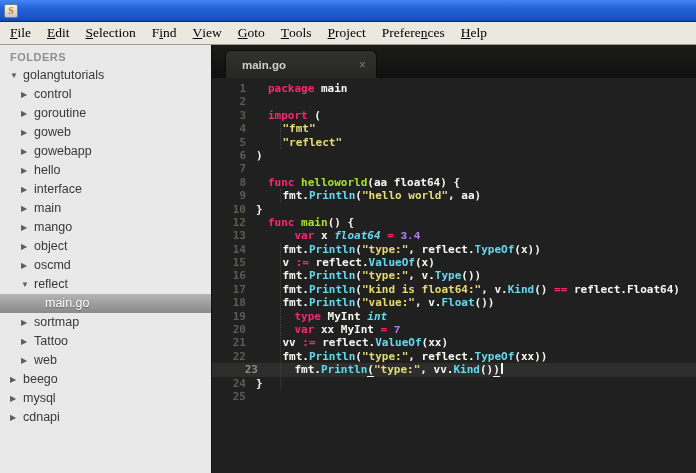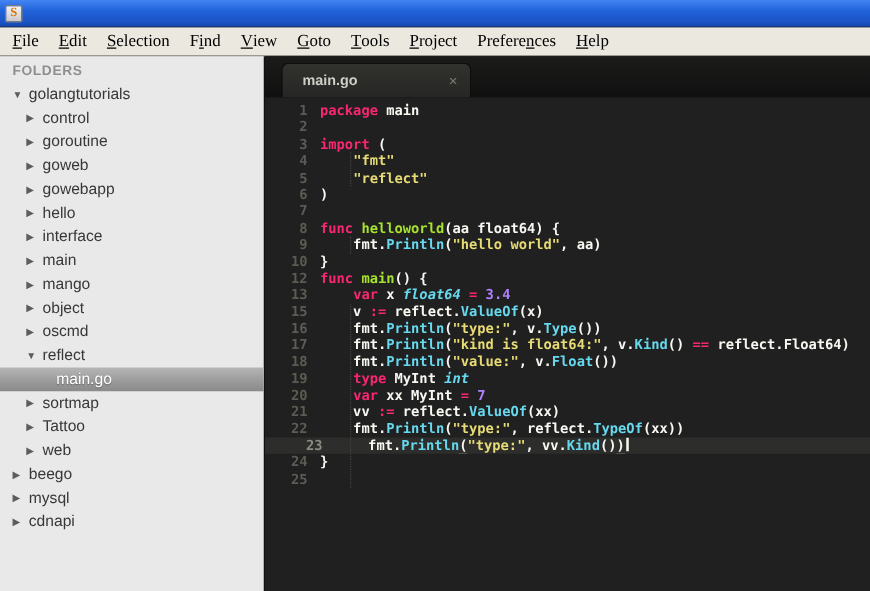--- a/index.html
+++ b/index.html
@@ -74,27 +74,27 @@
     padding-top:4px; overflow:hidden;
   }
   .code-row { display:flex; height:13.4px; line-height:13.4px; white-space:pre; position:relative; }
   .code-row.active { background:#2d2d2b;padding-left:12px; }
   .ln {
     width:36px; flex:0 0 auto; text-align:right; padding-right:2px;
     color:#5c5c54; margin-right:8px; user-select:none;
   }
   .code-row.active .ln { color:#8b8b82; }
   .lc { flex:1; overflow:hidden; }
-  .kw  { color:var(--c-kw);  }
+  .kw  { color:var(--c-kw);margin-left:12px;  }
   .op  { color:var(--c-op);  }
   .fn  { color:var(--c-fn);  }
   .ty  { color:var(--c-ty); font-style:italic;text-align:center; }
   .mt  { color:var(--c-mt);  }
   .st  { color:var(--c-st);  }
-  .nu  { color:var(--c-nu);  }
+  .nu  { color:var(--c-nu);font-family:Liberation Mono, monospace;  }
   .pl  { color:var(--c-pl);  }
   .plu { color:var(--c-pl); border-bottom:1px solid var(--c-pl); }
   .caret {
     display:inline-block; width:2px; height:11px; margin-left:1px;
     background:var(--c-caret,#f8f8f0); vertical-align:-1px;
   }
   .guide { position:absolute; width:0; border-left:1px dotted #41413c; }
 </style>
 </head>
 <body>
@@ -214,20 +214,21 @@
           <div class="code-row"><span class="ln">3</span><span class="lc"><span class="kw">import</span><span class="pl"> (</span></span></div>
           <div class="code-row"><span class="ln">4</span><span class="lc"><span class="pl">    </span><span class="st">"fmt"</span></span></div>
           <div class="code-row"><span class="ln">5</span><span class="lc"><span class="pl">    </span><span class="st">"reflect"</span></span></div>
           <div class="code-row"><span class="ln">6</span><span class="lc"><span class="pl">)</span></span></div>
           <div class="code-row"><span class="ln">7</span><span class="lc"></span></div>
           <div class="code-row"><span class="ln">8</span><span class="lc"><span class="kw">func</span><span class="fn"> helloworld</span><span class="pl">(aa float64) {</span></span></div>
           <div class="code-row"><span class="ln">9</span><span class="lc"><span class="pl">    fmt.</span><span class="mt">Println</span><span class="pl">(</span><span class="st">"hello world"</span><span class="pl">, aa)</span></span></div>
           <div class="code-row"><span class="ln">10</span><span class="lc"><span class="pl">}</span></span></div>
           <div class="code-row"><span class="ln">12</span><span class="lc"><span class="kw">func</span><span class="fn"> main</span><span class="pl">() {</span></span></div>
           <div class="code-row"><span class="ln">13</span><span class="lc"><span class="pl">    </span><span class="kw">var</span><span class="pl"> x </span><span class="ty">float64</span><span class="pl"> </span><span class="op">=</span><span class="pl"> </span><span class="nu">3.4</span></span></div>
+          <div class="code-row"><span class="ln">14</span><span class="lc"><span class="pl">    fmt.</span><span class="mt">Println</span><span class="pl">(</span><span class="st">"type:"</span><span class="pl">, reflect.</span><span class="mt">TypeOf</span><span class="pl">(x))</span></span></div>
           <div class="code-row"><span class="ln">15</span><span class="lc"><span class="pl">    v </span><span class="op">:=</span><span class="pl"> reflect.</span><span class="mt">ValueOf</span><span class="pl">(x)</span></span></div>
           <div class="code-row"><span class="ln">16</span><span class="lc"><span class="pl">    fmt.</span><span class="mt">Println</span><span class="pl">(</span><span class="st">"type:"</span><span class="pl">, v.</span><span class="mt">Type</span><span class="pl">())</span></span></div>
           <div class="code-row"><span class="ln">17</span><span class="lc"><span class="pl">    fmt.</span><span class="mt">Println</span><span class="pl">(</span><span class="st">"kind is float64:"</span><span class="pl">, v.</span><span class="mt">Kind</span><span class="pl">() </span><span class="op">==</span><span class="pl"> reflect.Float64)</span></span></div>
           <div class="code-row"><span class="ln">18</span><span class="lc"><span class="pl">    fmt.</span><span class="mt">Println</span><span class="pl">(</span><span class="st">"value:"</span><span class="pl">, v.</span><span class="mt">Float</span><span class="pl">())</span></span></div>
           <div class="code-row"><span class="ln">19</span><span class="lc"><span class="pl">    </span><span class="kw">type</span><span class="pl"> MyInt </span><span class="ty">int</span></span></div>
           <div class="code-row"><span class="ln">20</span><span class="lc"><span class="pl">    </span><span class="kw">var</span><span class="pl"> xx MyInt </span><span class="op">=</span><span class="pl"> </span><span class="nu">7</span></span></div>
           <div class="code-row"><span class="ln">21</span><span class="lc"><span class="pl">    vv </span><span class="op">:=</span><span class="pl"> reflect.</span><span class="mt">ValueOf</span><span class="pl">(xx)</span></span></div>
           <div class="code-row"><span class="ln">22</span><span class="lc"><span class="pl">    fmt.</span><span class="mt">Println</span><span class="pl">(</span><span class="st">"type:"</span><span class="pl">, reflect.</span><span class="mt">TypeOf</span><span class="pl">(xx))</span></span></div>
           <div class="code-row active"><span class="ln">23</span><span class="lc"><span class="pl">    fmt.</span><span class="mt">Println</span><span class="plu">(</span><span class="st">"type:"</span><span class="pl">, vv.</span><span class="mt">Kind</span><span class="pl">()</span><span class="plu">)</span><span class="caret"></span></span></div>
           <div class="code-row"><span class="ln">24</span><span class="lc"><span class="pl">}</span></span></div>

